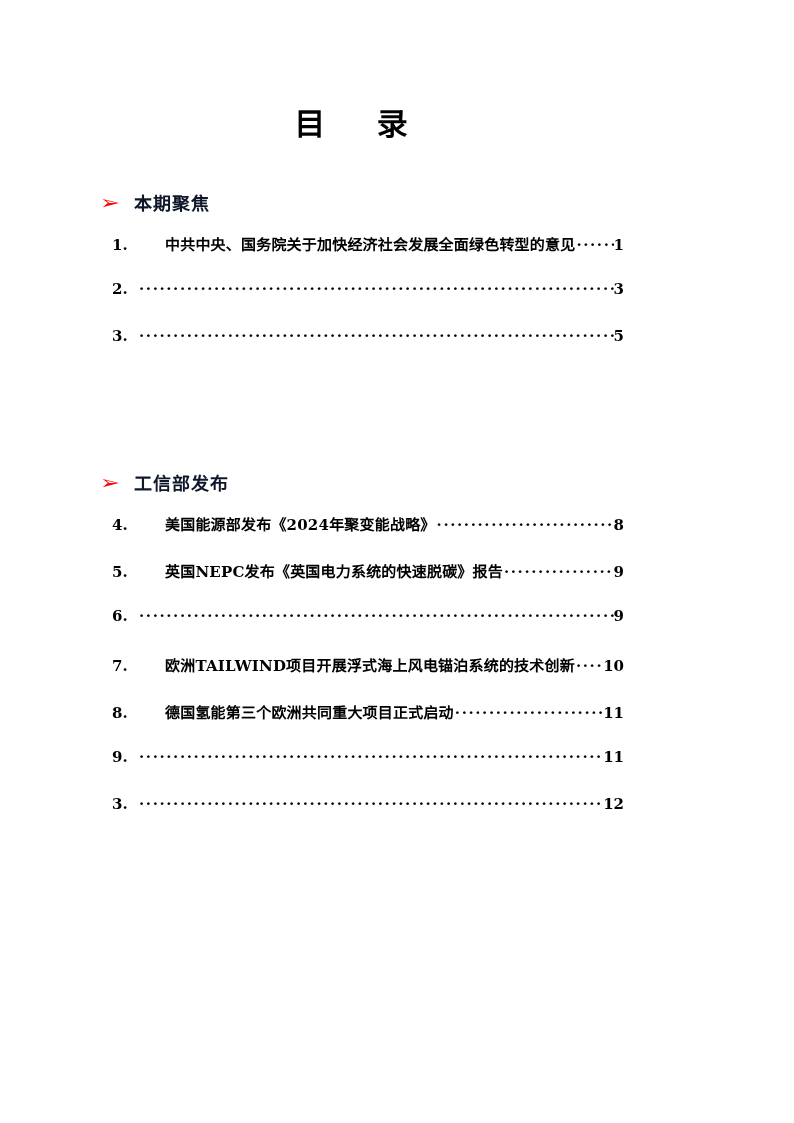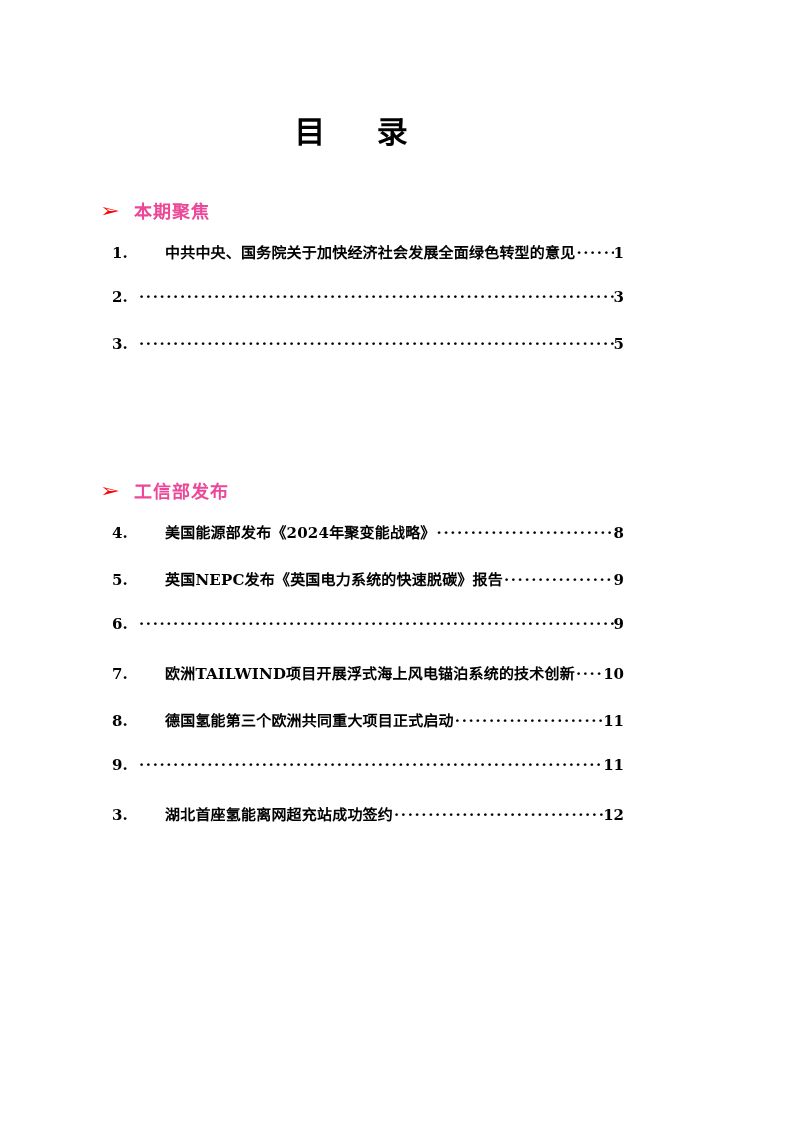--- a/index.html
+++ b/index.html
@@ -17,21 +17,21 @@
     width: 794px;
     height: 1123px;
     background: #ffffff;
     margin: 0 auto;
     overflow: hidden;
     box-sizing: border-box;
   }
   .content {
     position: absolute;
     left: 0;
-    top: 12px;
+    top: 4px;
     width: 712px;
   }
 
   
   .doc-title {
     text-align: center;
     font-family: "DejaVu Serif", "Liberation Serif", serif;
     font-weight: bold;
     font-size: 31px;
     letter-spacing: 10px;
@@ -63,21 +63,21 @@
     display: inline-block;
     width: 30px;
     flex: 0 0 30px;
     transform: scaleX(1.25);
     transform-origin: left center;
   }
   .section-head .section-label {
     font-family: "DejaVu Sans", "Liberation Sans", sans-serif;
     font-size: 18px;
     font-weight: bold;
-    color: #ec4899;
+    color: #0f172a;
     letter-spacing: 1px;
     margin-left: 4px;
   }
 
   
   .toc-list {
     list-style: none;
     margin: 0;
     padding: 0;
   }
@@ -210,21 +210,20 @@
           <span class="toc-dots">········································································································································································································</span>
           <span class="toc-page">11</span>
         </li>
         <li class="toc-entry">
           <span class="toc-num">9.</span>
           <span class="toc-dots">········································································································································································································</span>
           <span class="toc-page">11</span>
         </li>
         <li class="toc-entry">
           <span class="toc-num wide">3.</span>
-          <span class="toc-title">湖北首座氢能离网超充站成功签约</span>
           <span class="toc-dots">········································································································································································································</span>
           <span class="toc-page">12</span>
         </li>
       </ul>
     </div>
 
   </div>
 </div>
 
 </body></html>

